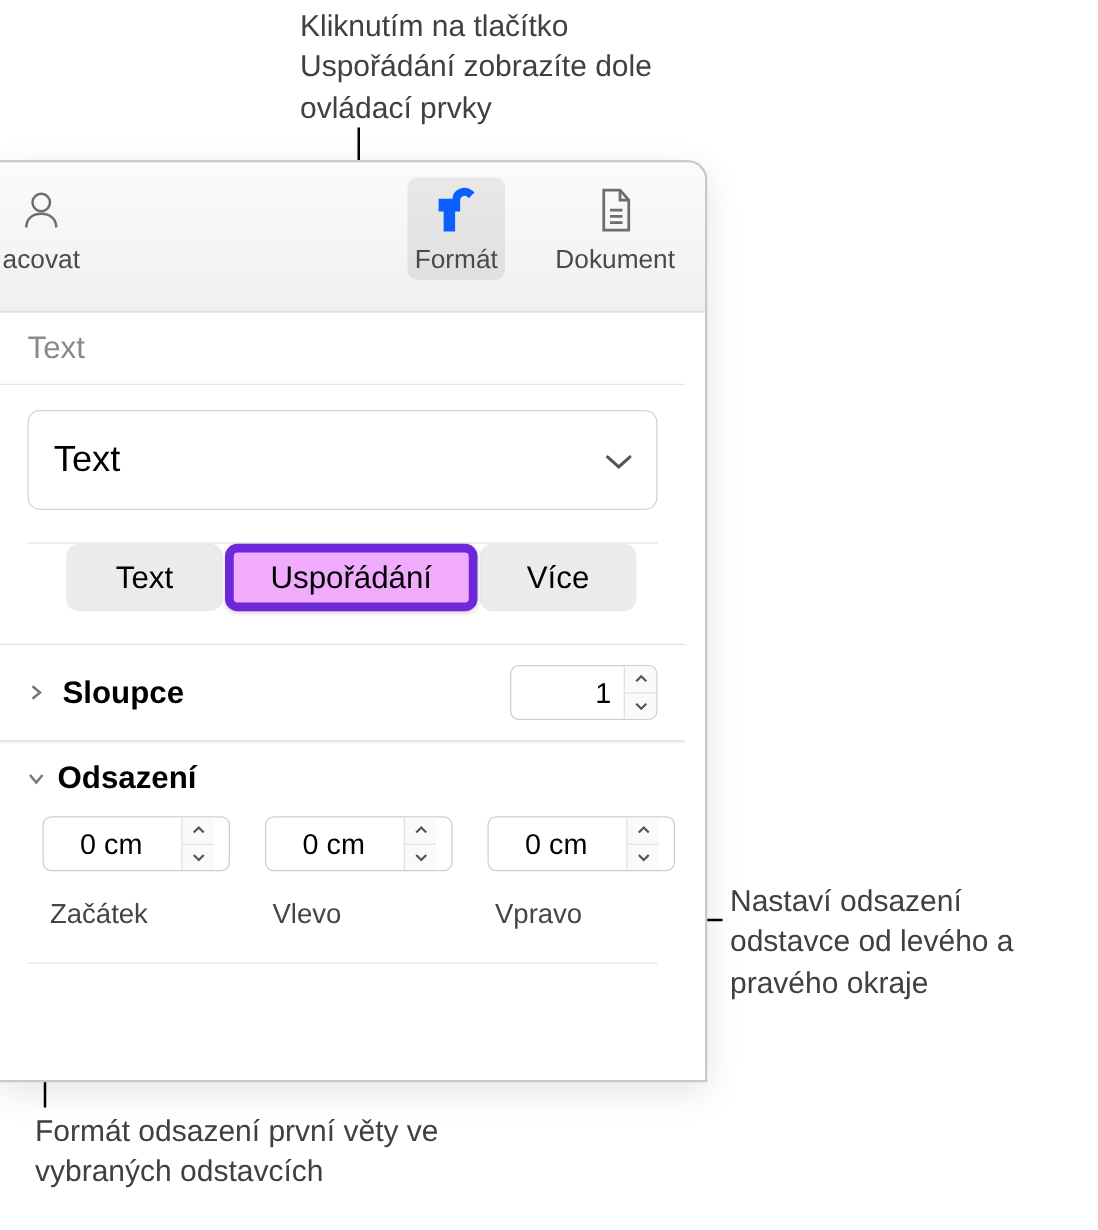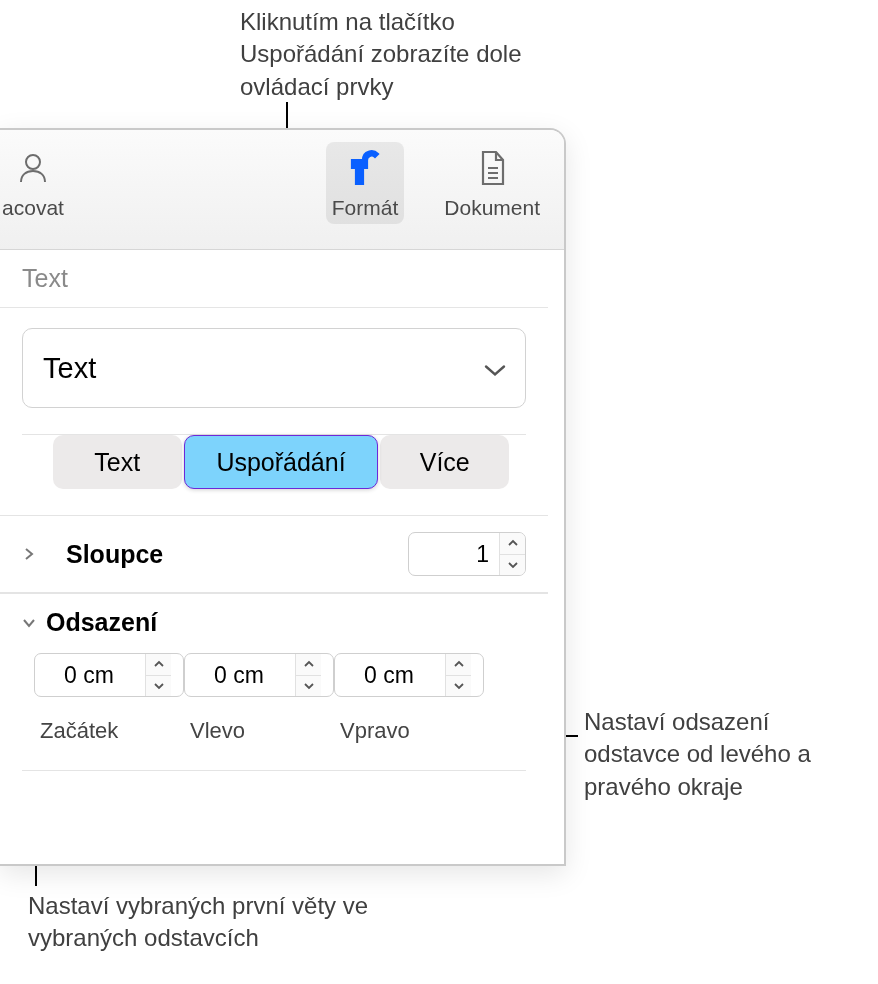--- a/index.html
+++ b/index.html
@@ -139,22 +139,22 @@
     justify-content:center;
     font-size: 25px;
     background: #eceaea;
     color: #000;
     cursor: pointer;
     border-radius: 10px;
     margin: 0 1px;
   }
   .seg-item.middle { flex: 1.5; }
   .seg-item.active {
-    background: #7dd3fc;
-    border: 1px solid #6d28d9;
+    background: #f0abfc;
+    border: 7px solid #6d28d9;
     box-shadow: 0 1px 4px rgba(0,0,0,0.18);
     position: relative;
     z-index: 2;
   }
 
   .section-row {
     display: flex;
     align-items: center;
     padding: 16px 22px;
     border-top: 1px solid #e4e4e4;
@@ -165,21 +165,20 @@
     margin-right: 10px;
     display:inline-flex;
     width:18px;
     color:#666;
   }
   .section-row .disclosure svg{ width: 14px; height:14px; }
   .section-row .label {
     font-size: 25px;
     font-weight: 600;
     flex: 1;
-    margin-left: 16px;
   }
   .stepper {
     display: flex;
     align-items: stretch;
     height: 44px;
     border: 1px solid #cfcfcf;
     border-radius: 7px;
     overflow: hidden;
     background: #fff;
   }
@@ -221,20 +220,21 @@
     display:flex;
     align-items:center;
     font-size:25px;
     font-weight:600;
     margin-bottom: 16px;
   }
   .indent-header .disclosure { margin-right:10px; display:inline-flex; }
   .indent-header .disclosure svg{ width:14px;height:14px; }
   .indent-controls {
     display:flex;
+    gap: 28px;
     padding-left: 12px;
   }
   .indent-col {
     display:flex;
     flex-direction:column;
     align-items:flex-start;
   }
   .indent-col .stepper { width: 150px; }
   .indent-col .stepper input { width: 110px; text-align:center; }
   .indent-col .sublabel {
@@ -273,21 +273,21 @@
 </head>
 <body>
 
 <div class="callout" id="callout-top">Kliknutím na tlačítko Uspořádání zobrazíte dole ovládací prvky</div>
 <div class="callout-line" id="line-top"></div>
 
 <div class="callout" id="callout-right">Nastaví odsazení odstavce od levého a pravého okraje</div>
 <div class="callout-line" id="line-right-h"></div>
 <div class="bracket-right"></div>
 
-<div class="callout" id="callout-bottom">Nastaví vybraných první věty ve vybraných odstavcích</div>
+<div class="callout" id="callout-bottom">Formát odsazení první věty ve vybraných odstavcích</div>
 <div class="bracket-bottom"></div>
 <div class="bracket-bottom-stem"></div>
 
 <div class="window">
 
   <div class="toolbar">
     <div class="tb-left">
       <div class="tb-btn">
         <div class="tb-icon">
           <svg viewBox="0 0 40 40" fill="none" stroke="#6d6d6d" stroke-width="2">

